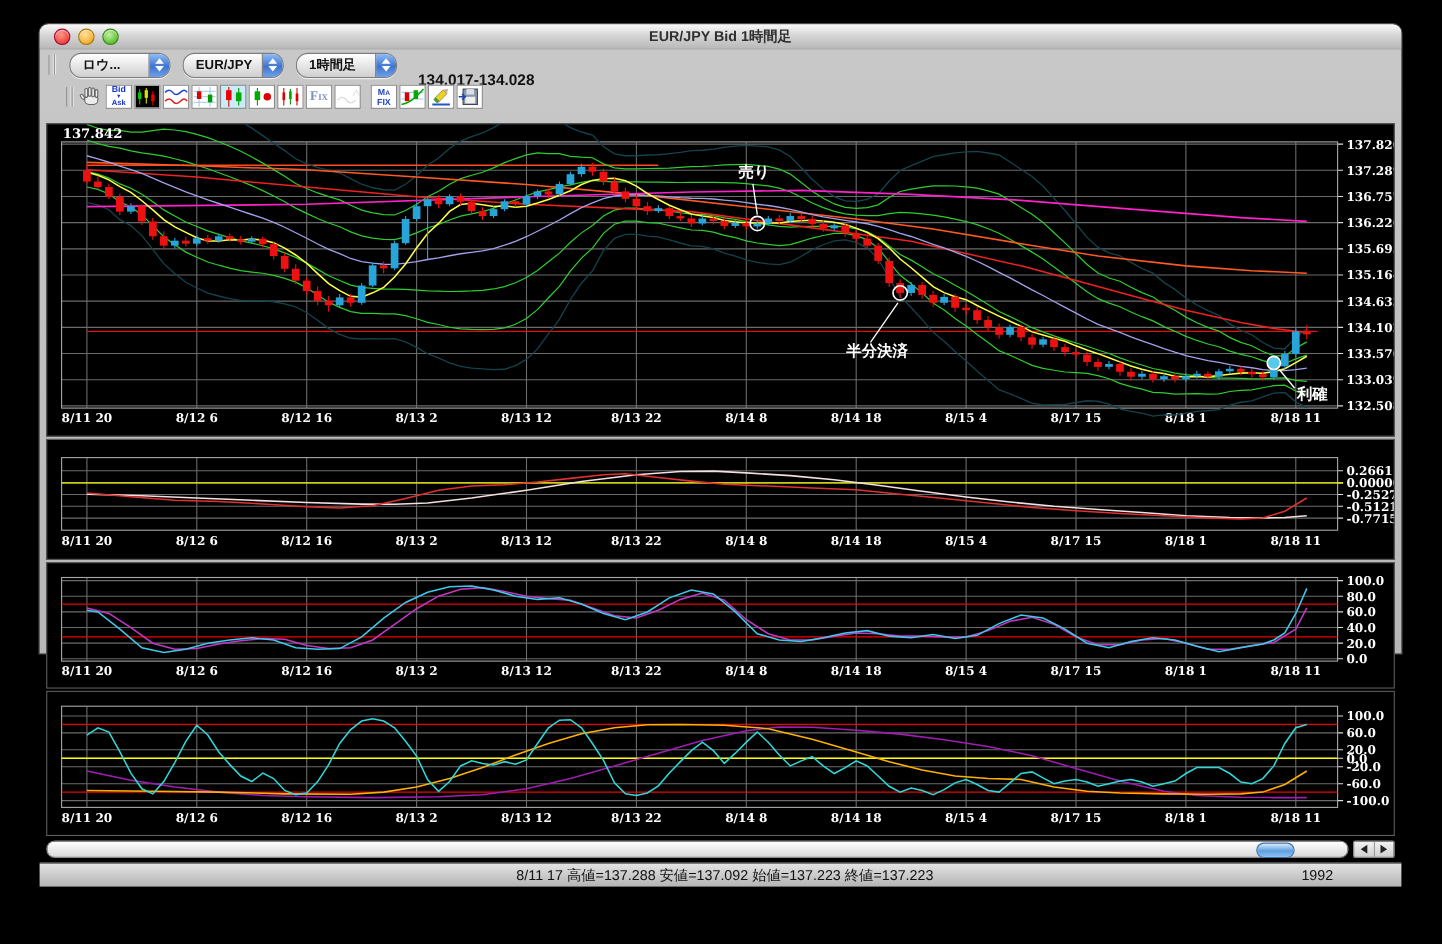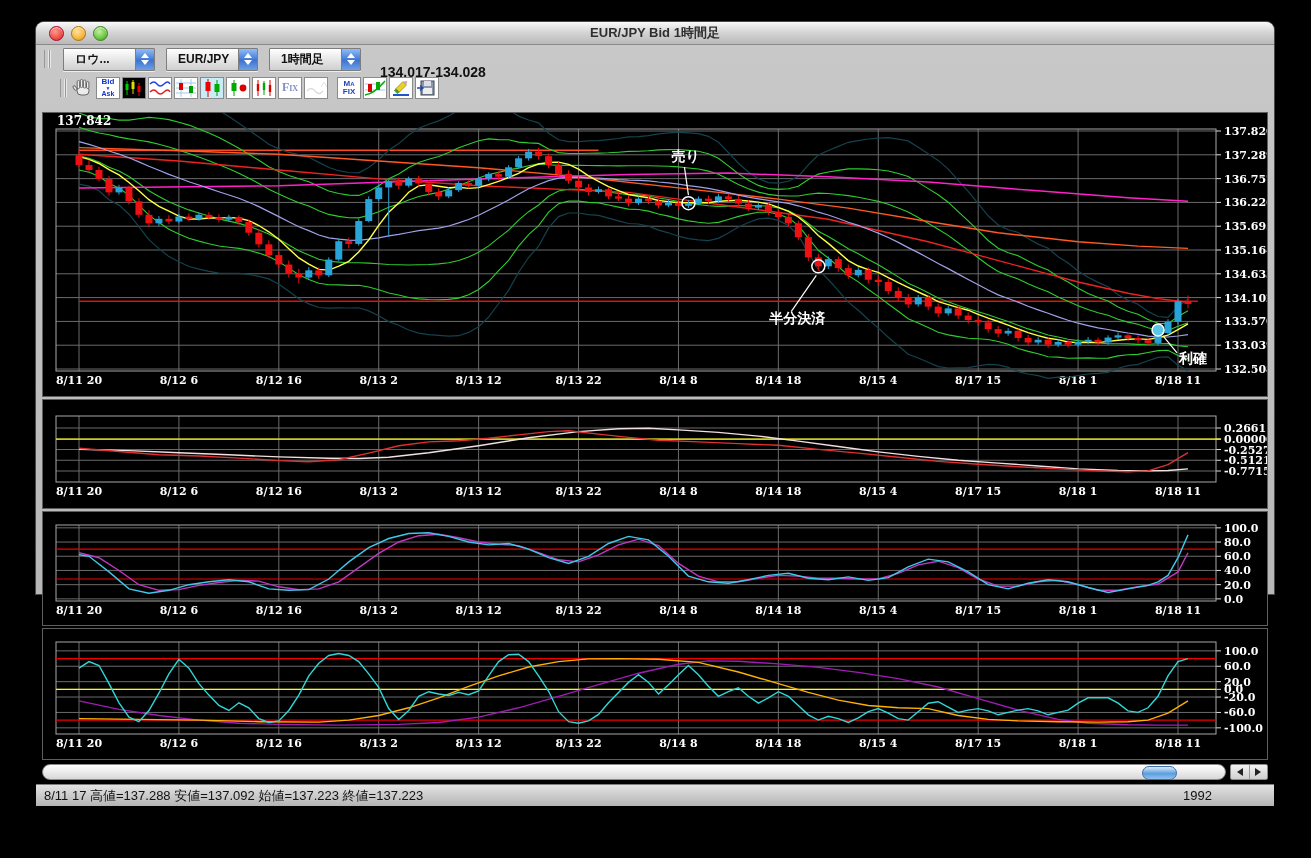--- a/index.html
+++ b/index.html
@@ -12,21 +12,21 @@
             border-radius:8px 8px 0 0;border-bottom:1px solid #8a8a8a;position:relative;
             text-align:center;font:bold 13px/22px "Liberation Sans",sans-serif;color:#2f2f2f;}
   .lights{position:absolute;left:13px;top:4px;display:flex;gap:7px;}
   .light{width:13px;height:13px;border-radius:50%;box-shadow:inset 0 1px 1px rgba(255,255,255,.7);}
   .light.red{background:radial-gradient(circle at 40% 35%,#ff9a8e,#ee5044 60%,#b33226);border:1px solid #a03;}
   .light.yellow{background:radial-gradient(circle at 40% 35%,#ffe2a0,#f6b53e 60%,#c78a1c);border:1px solid #a70;}
   .light.green{background:radial-gradient(circle at 40% 35%,#c2f0a0,#6cc644 60%,#3d8f22);border:1px solid #381;}
   .controls-row{height:28px;display:flex;align-items:center;padding-left:8px;gap:11px;}
   .grip{width:4px;height:18px;border-left:1px solid #979797;border-right:1px solid #979797;
         box-shadow:1px 0 0 #e8e8e8, -1px 0 0 #e8e8e8 inset;margin-right:2px;}
-  .popup{display:flex;height:21px;border:1px solid #7d7d7d;border-radius:1px;overflow:hidden;
+  .popup{display:flex;height:21px;border:1px solid #7d7d7d;border-radius:11px;overflow:hidden;
          background:linear-gradient(#ffffff,#cfcfcf);box-shadow:0 1px 0 rgba(255,255,255,.7);cursor:default;}
   .popup-label{font:bold 12px/19px "Liberation Sans",sans-serif;color:#111;padding:1px 8px 0 11px;min-width:52px;}
   .popup-stepper{width:18px;background:linear-gradient(#8fbcf8,#3e74cf 55%,#6ea0e8);
                  border-left:1px solid #7d7d7d;display:flex;flex-direction:column;
                  align-items:center;justify-content:center;gap:2px;}
   .tri-up{width:0;height:0;border-left:4px solid transparent;border-right:4px solid transparent;
           border-bottom:5px solid #fff;display:block;}
   .tri-down{width:0;height:0;border-left:4px solid transparent;border-right:4px solid transparent;
             border-top:5px solid #fff;display:block;}
   .quote{font:600 14px "Liberation Sans",sans-serif;color:#111;margin-left:8px;margin-top:26px;}
@@ -47,21 +47,21 @@
   .scrollarrows{width:36px;display:flex;border:1px solid #8b8b8b;border-radius:2px;
                 background:linear-gradient(#f2f2f2,#cfcfcf);}
   .sarrow{flex:1;display:flex;align-items:center;justify-content:center;}
   .sarrow + .sarrow{border-left:1px solid #9a9a9a;}
   .tri-left{width:0;height:0;border-top:4px solid transparent;border-bottom:4px solid transparent;
             border-right:6px solid #222;}
   .tri-right{width:0;height:0;border-top:4px solid transparent;border-bottom:4px solid transparent;
              border-left:6px solid #222;}
   .statusbar{position:absolute;left:0;top:762px;width:1238px;height:22px;box-sizing:border-box;
              background:linear-gradient(#e3e3e3,#b4b4b4);border-top:1px solid #7e7e7e;
-             font:13px/21px "Liberation Sans",sans-serif;color:#111;padding-left:8px;}
+             font:13px/21px "Liberation Sans",sans-serif;color:#111;padding-left:8px;text-align:center;}
   .statusbar .count{position:absolute;right:62px;top:0;}
   .bidask{font:bold 8px/8px "Liberation Sans",sans-serif;color:#1433cc;text-align:center;}
   .fixlbl{font:bold 12px/12px "Liberation Serif",serif;color:#8090c0;}
   .mafix{font:bold 8px/8px "Liberation Sans",sans-serif;color:#2244bb;text-align:center;}
 </style>
 </head>
 <body>
 
 <div class="window">
   <div class="titlebar">

